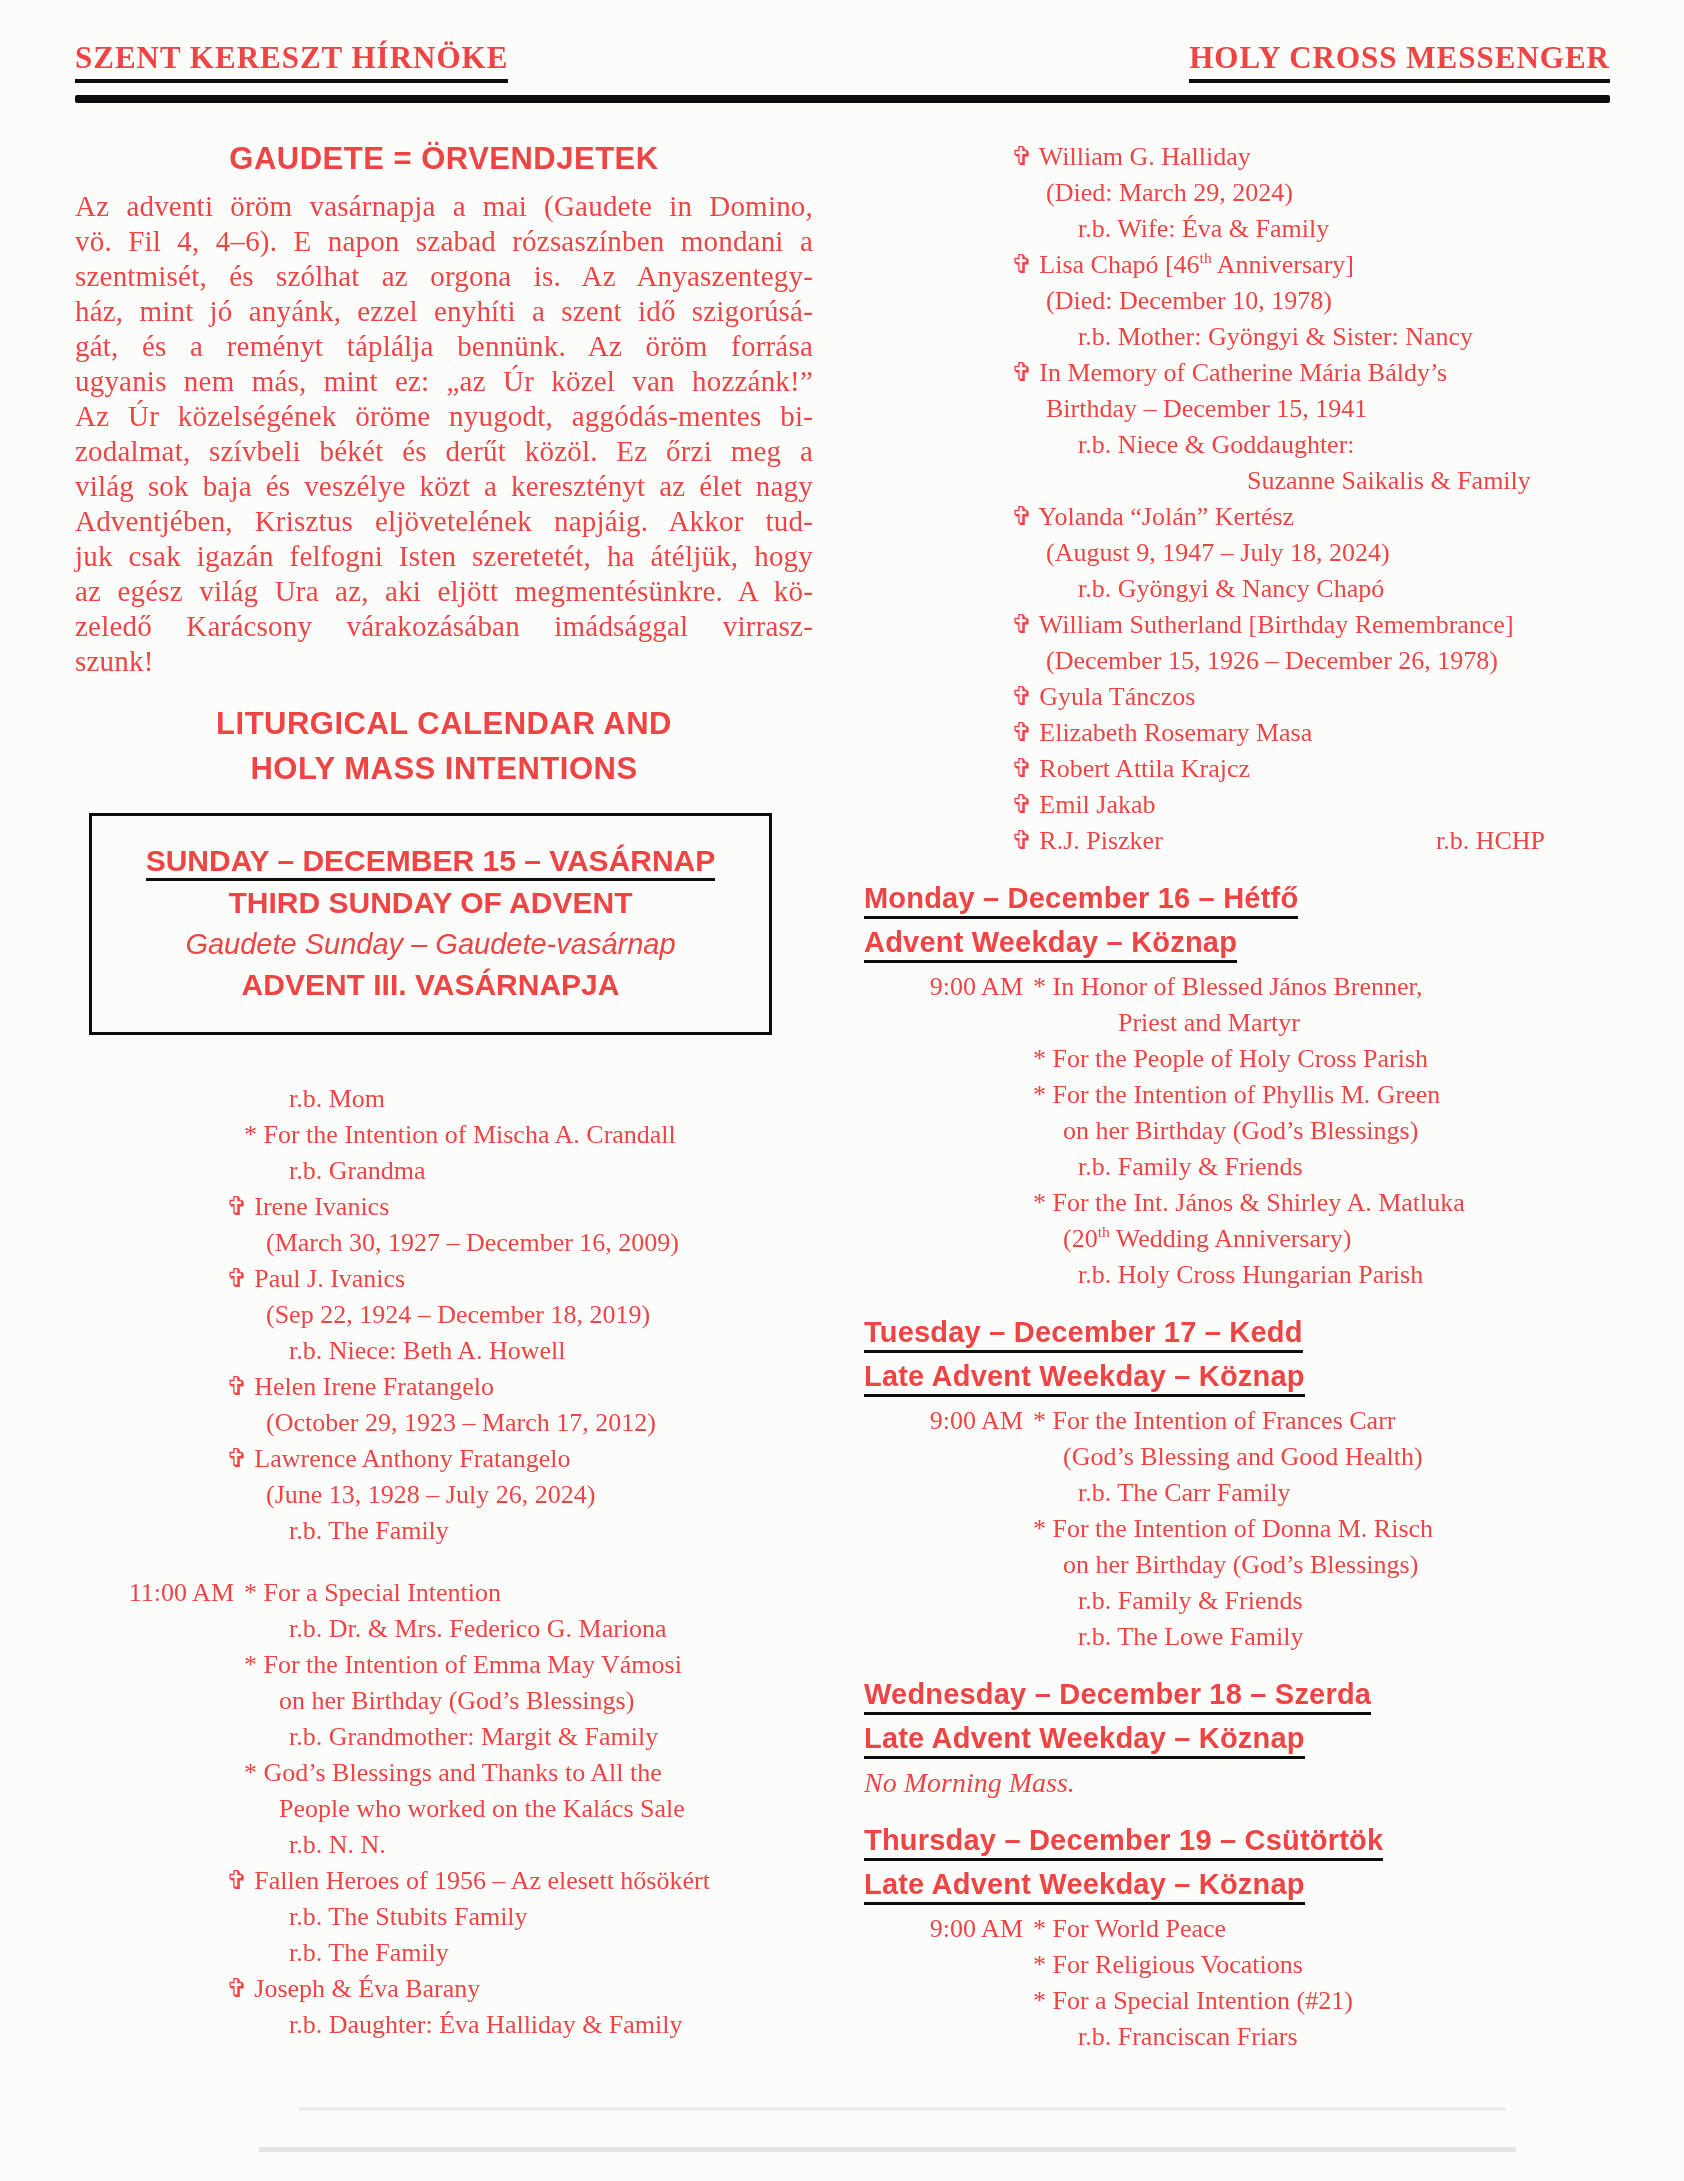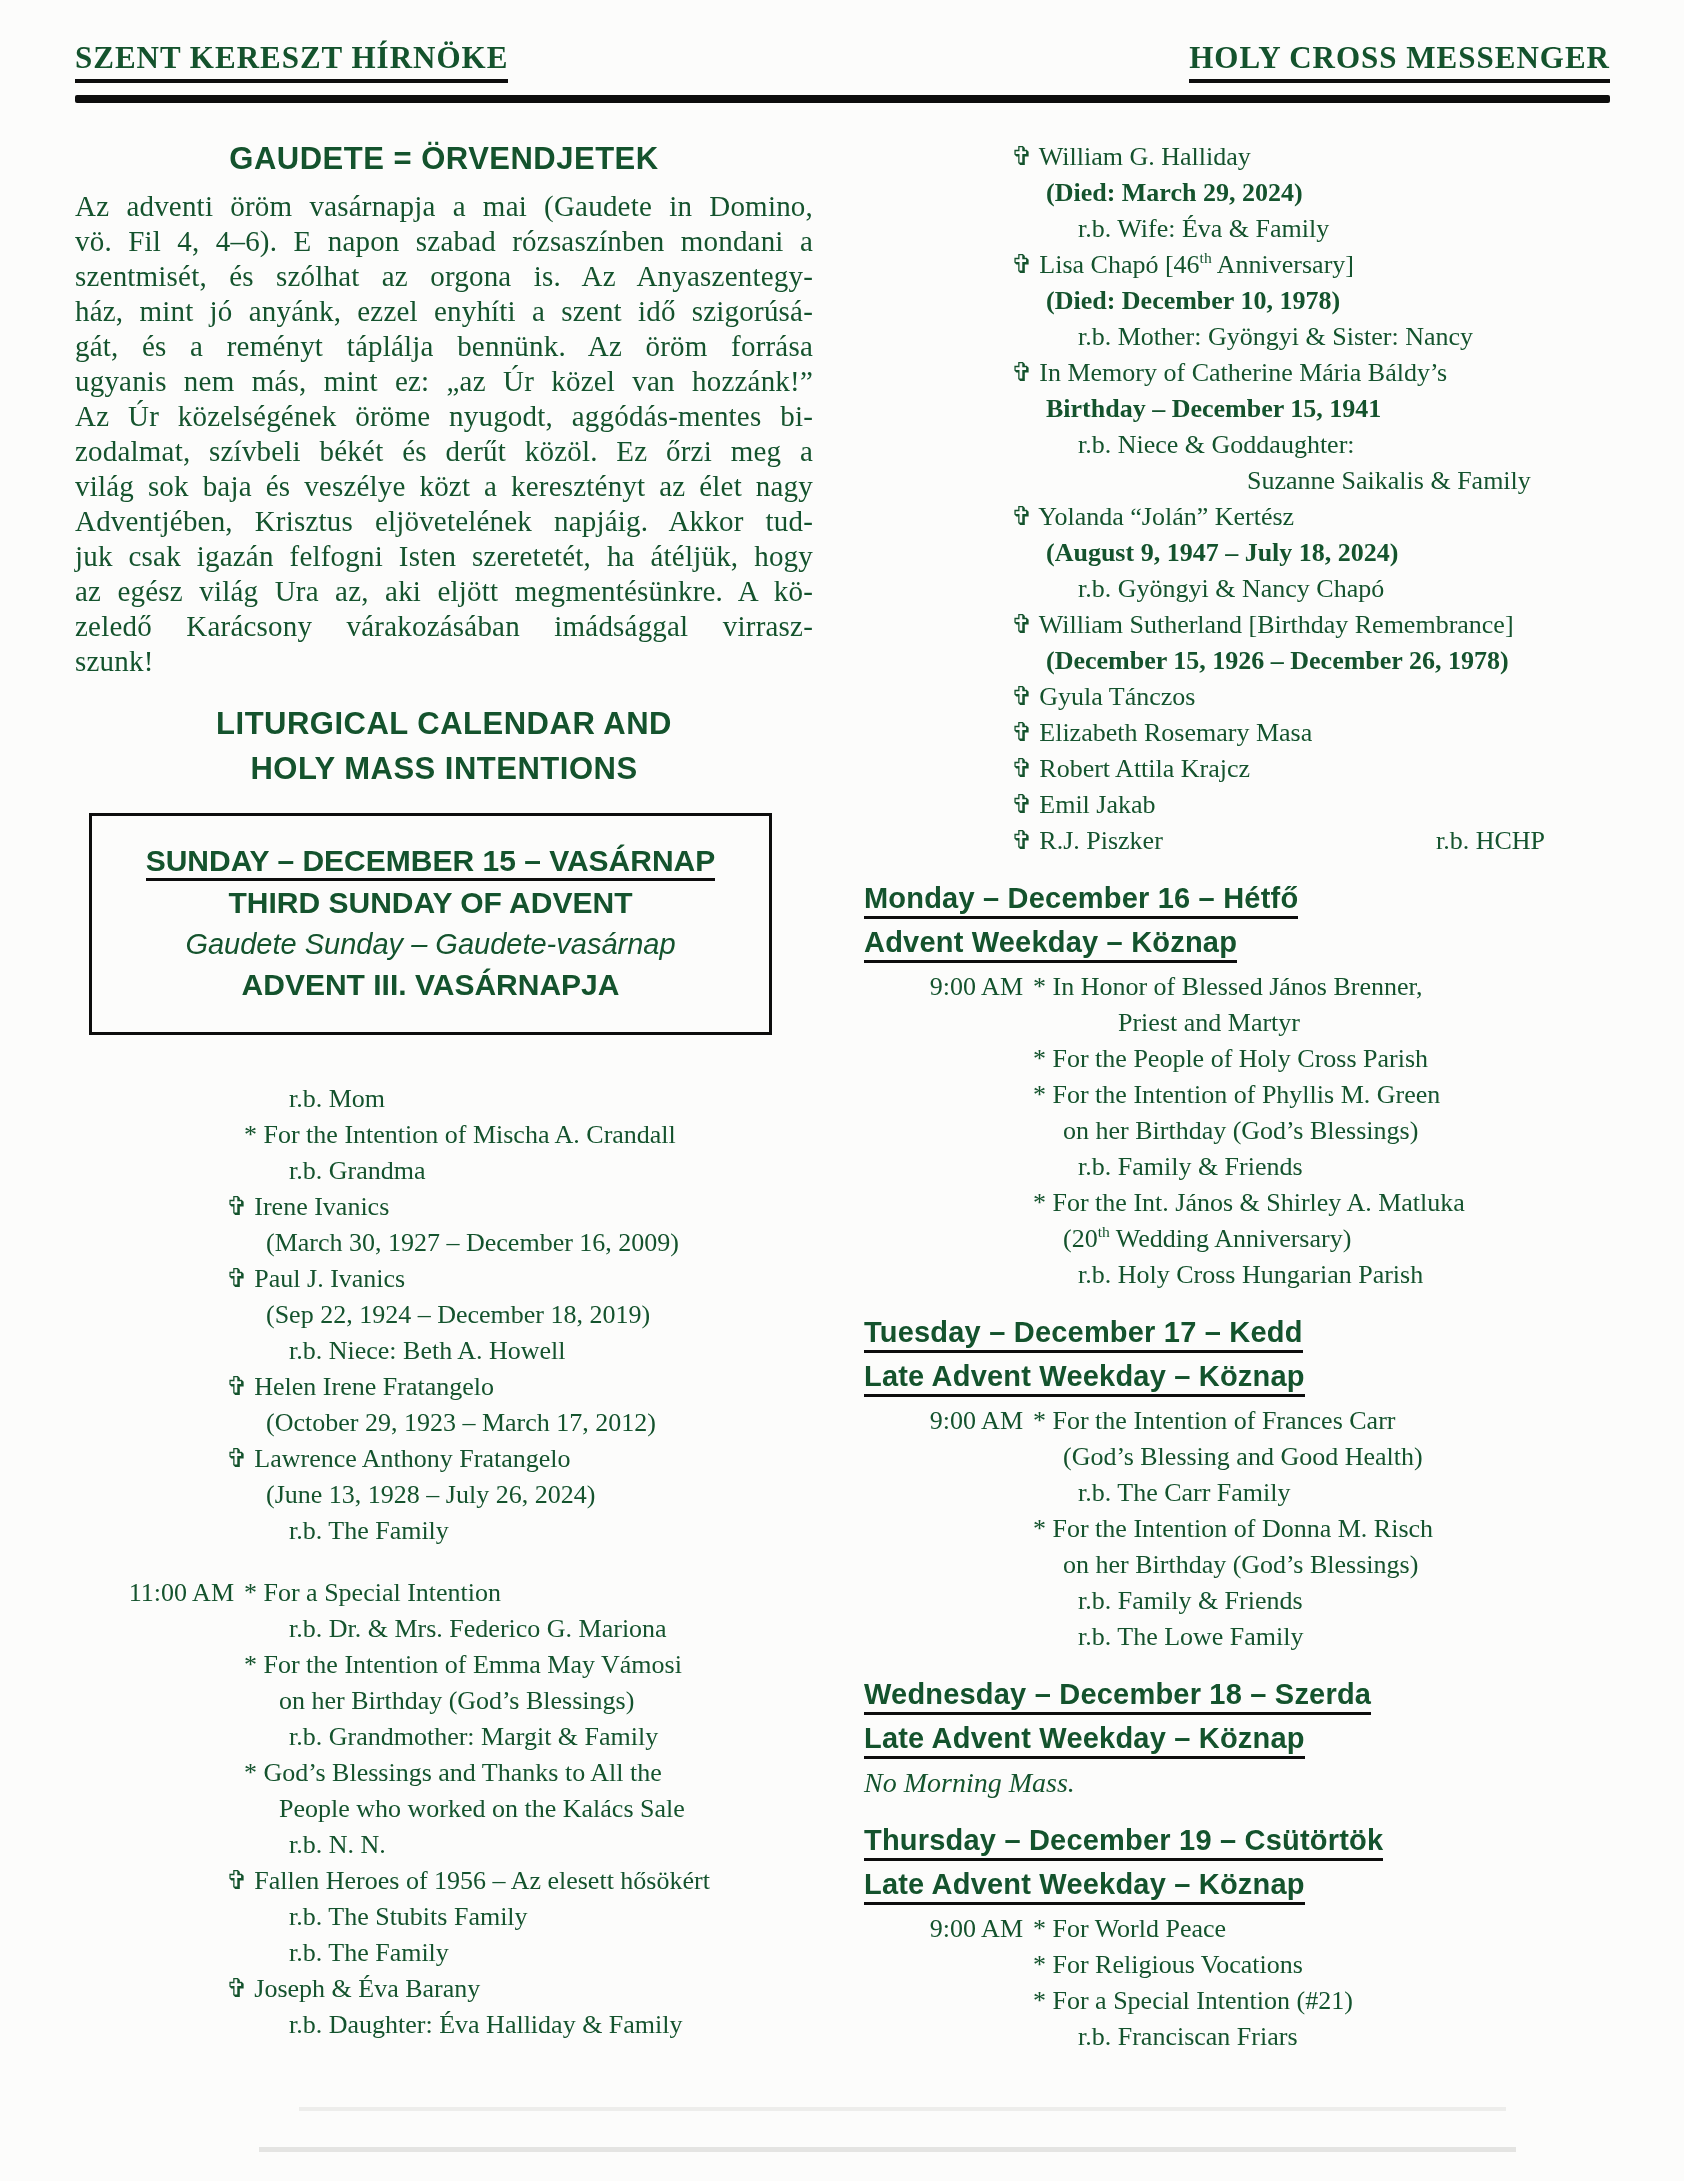--- a/index.html
+++ b/index.html
@@ -1,17 +1,17 @@
 <!DOCTYPE html>
 <html><head>
 <meta charset="utf-8">
 <style>
   html,body{margin:0;padding:0;background:#9a9a9a;}
   .page{position:relative;width:1685px;height:2181px;background:#fcfcfb;overflow:hidden;
-        color:#14532d;-webkit-font-smoothing:antialiased;}
+        color:#ef4444;-webkit-font-smoothing:antialiased;}
   
   .header{position:absolute;left:75px;right:75px;top:40px;height:46px;}
   .htitle{font:700 31px/36px "Liberation Serif", serif;letter-spacing:1px;
           border-bottom:4px solid #0d0d0d;padding-bottom:3px;display:inline-block;}
   .htitle.hleft{float:left;}
   .htitle.hright{float:right;}
   .hrule{position:absolute;left:75px;right:75px;top:95px;height:8px;background:#0d0d0d;border-radius:2px;}
   
   .col{position:absolute;top:139px;}
   .col.left{left:75px;width:738px;}
@@ -39,21 +39,21 @@
   .gap{height:26px;}
   .col.right .gap{height:22px;}
   .time .tlabel{display:inline-block;width:159px;text-align:right;}
   .time .trest{margin-left:10px;}
   .col.left .star{padding-left:169px;}
   .col.left .cross{padding-left:151px;}
   .col.left .date{padding-left:191px;}
   .col.left .wrap{padding-left:204px;}
   .col.left .rb{padding-left:214px;}
   .col.right .cross{padding-left:147px;}
-  .col.right .date{padding-left:182px;font-weight:bold;}
+  .col.right .date{padding-left:182px;}
   .col.right .rb{padding-left:214px;}
   .col.right .star{padding-left:169px;}
   .col.right .wrap{padding-left:199px;}
   .col.right .wrap2{padding-left:254px;}
   .col.right .far{padding-left:383px;}
   .cross_rb{position:relative;padding-left:147px;}
   .cross_rb .rright{position:absolute;left:572px;top:0;}
   .day_h{height:44px;}
   .day_h span{font:700 29px/34px "Liberation Sans", sans-serif;letter-spacing:0.2px;
               border-bottom:3px solid #0d0d0d;padding-bottom:2px;}

